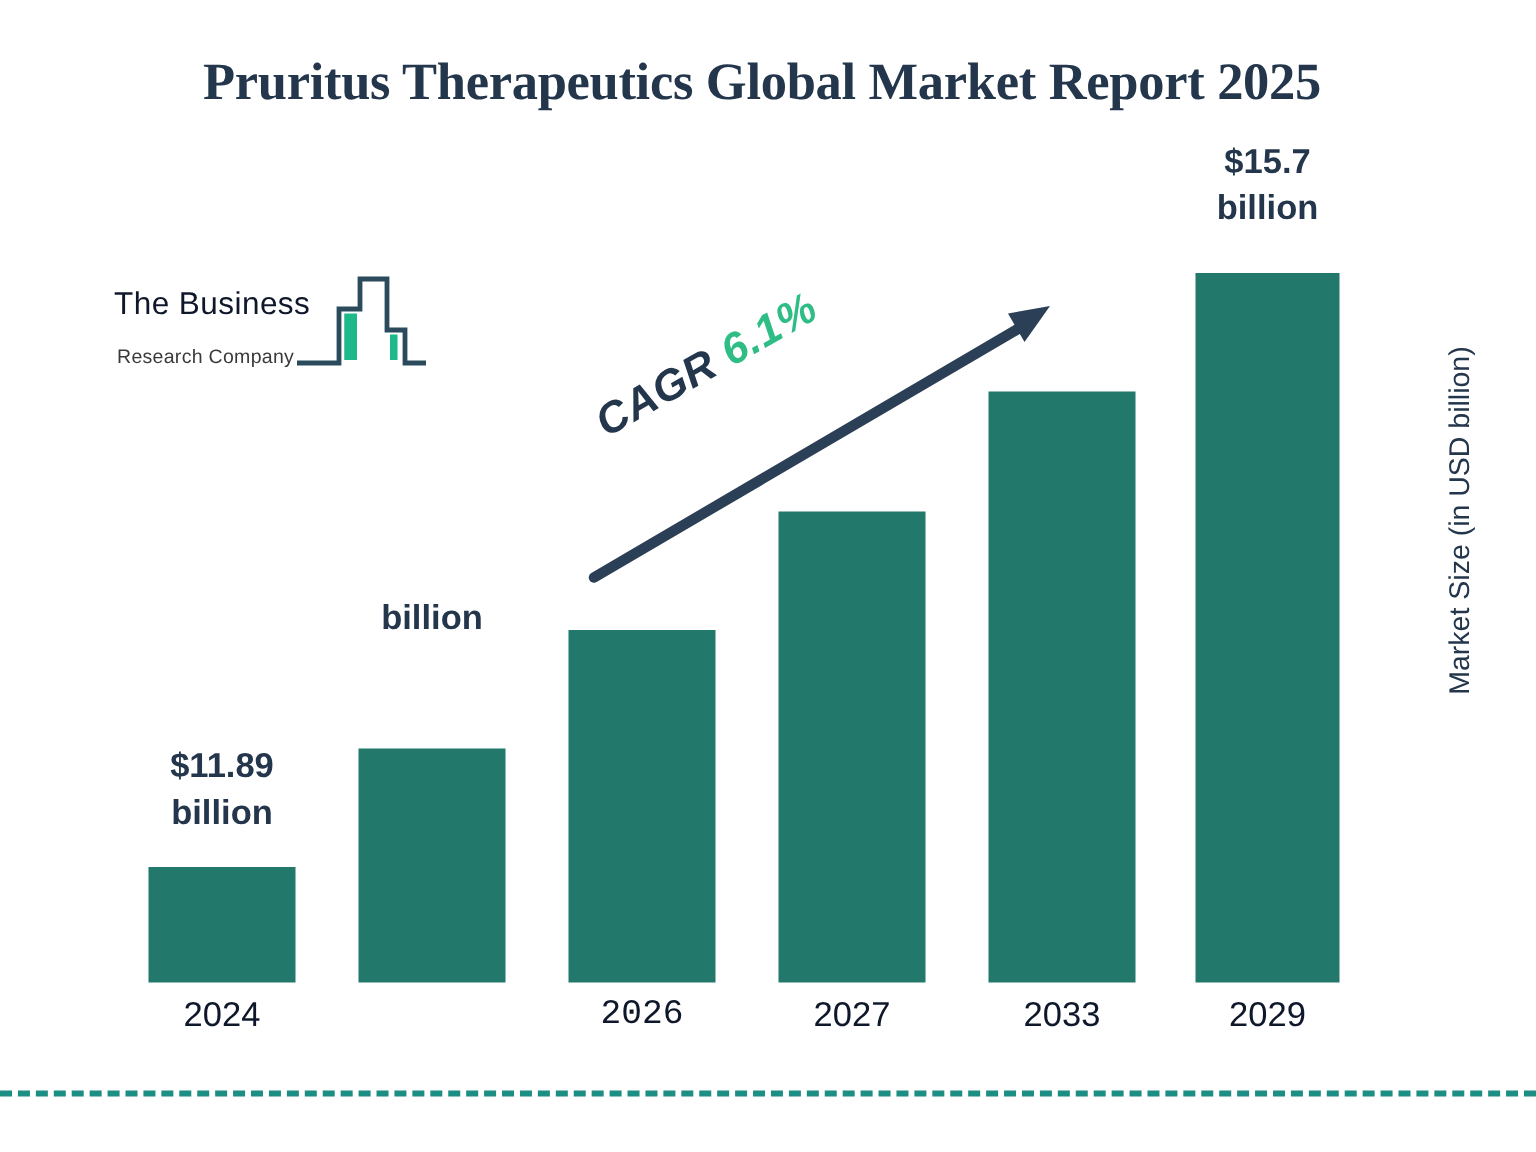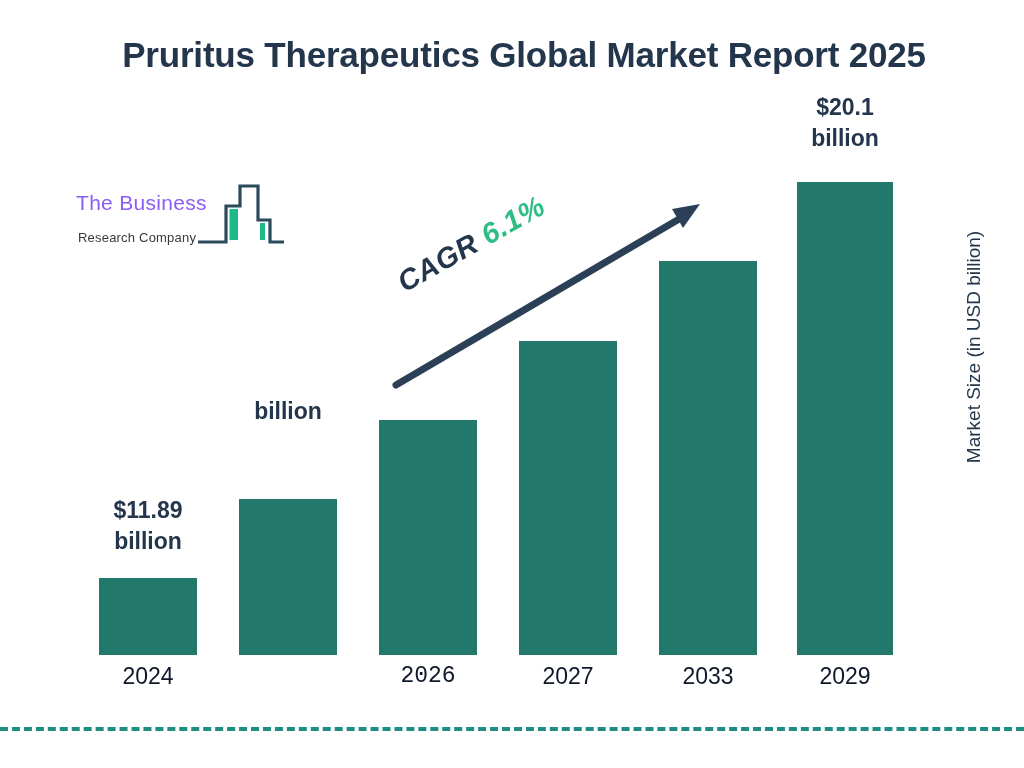--- a/index.html
+++ b/index.html
@@ -14,46 +14,47 @@
     position: relative;
     width: 1024px;
     height: 768px;
     background: #ffffff;
     overflow: hidden;
   }
 
   
   #chart-title {
     position: absolute;
-    left: 112px;
+    left: 96px;
     top: 32px;
     width: 824px;
     text-align: center;
     font-size: 35px;
     font-weight: bold;
     line-height: 1.32;
     color: #23364b;
     letter-spacing: -0.2px;
+    font-family: Liberation Serif, serif;
   }
 
   
   #logo {
     position: absolute;
     left: 74px;
     top: 180px;
     width: 212px;
     height: 72px;
   }
   #logo-text-main {
     position: absolute;
     left: 2px;
     top: 11px;
     font-family: "Liberation Sans", sans-serif;
     font-size: 21px;
-    color: #8b5cf6;
+    color: #0f172a;
     letter-spacing: 0.3px;
     white-space: nowrap;
   }
   #logo-text-sub {
     position: absolute;
     left: 4px;
     top: 50px;
     font-family: "Liberation Sans", sans-serif;
     font-size: 13px;
     color: #3a3a3a;
@@ -175,21 +176,21 @@
     <div class="value-label" style="left:68px; top:495px; width:160px;">
       <div>$11.89</div>
       <div>billion</div>
     </div>
 
     <div class="value-label" style="left:208px; top:396px; width:160px;">
       <div>billion</div>
     </div>
 
     <div class="value-label" style="left:765px; top:92px; width:160px;">
-      <div>$20.1</div>
+      <div>$15.7</div>
       <div>billion</div>
     </div>
 
     <div class="tick-label" style="left:68px; top:663px; width:160px;">2024</div>
     <div class="tick-label" style="left:348px; top:663px; width:160px;font-family:Liberation Mono, monospace;">2026</div>
     <div class="tick-label" style="left:488px; top:663px; width:160px;">2027</div>
     <div class="tick-label" style="left:628px; top:663px; width:160px;">2033</div>
     <div class="tick-label" style="left:765px; top:663px; width:160px;">2029</div>
 
     <svg id="cagr-arrow" viewBox="0 0 1024 768">

